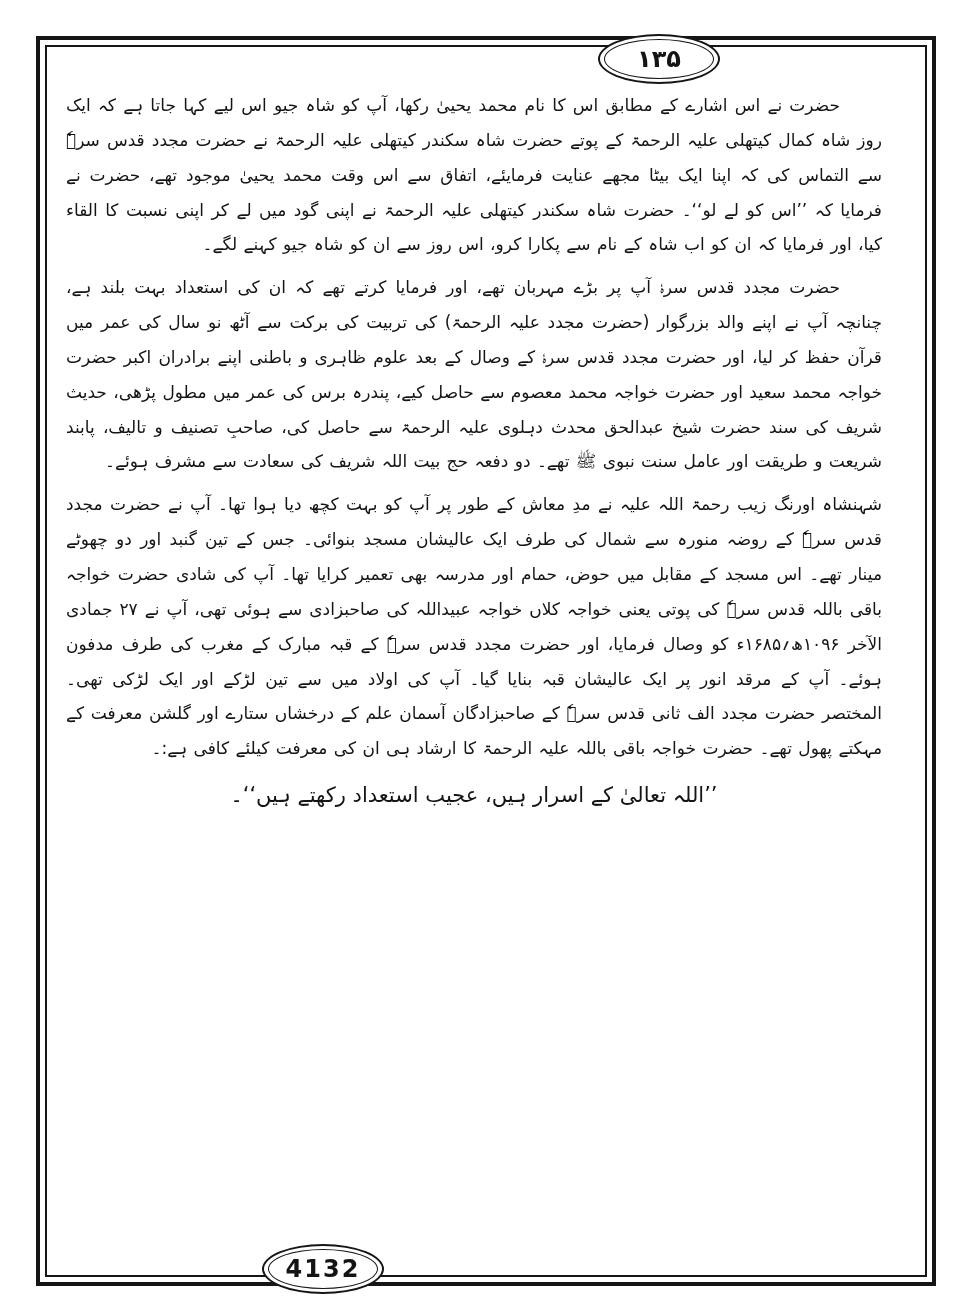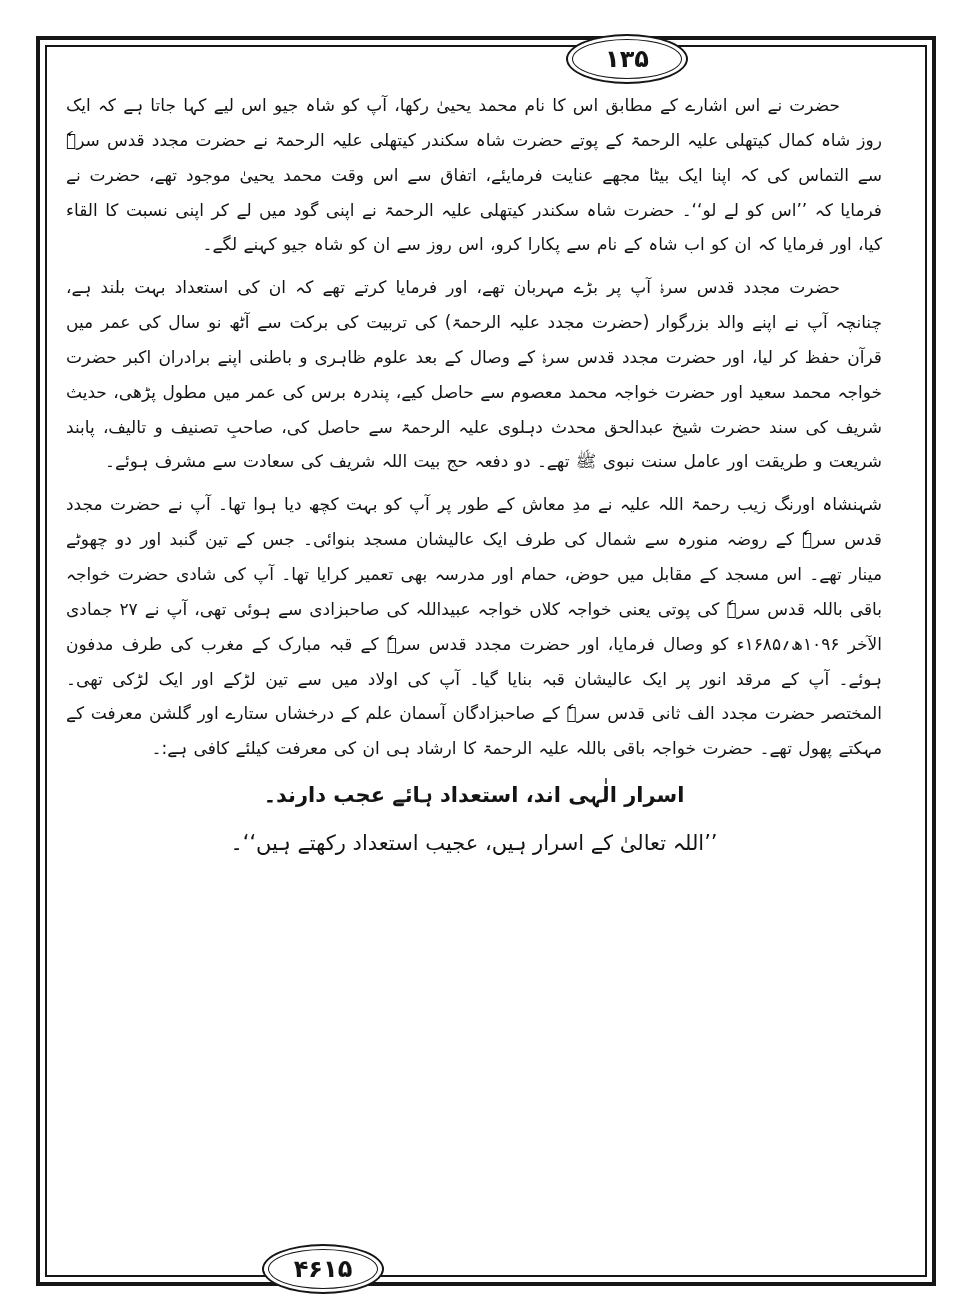--- a/index.html
+++ b/index.html
@@ -40,21 +40,21 @@
   .cartouche .inner-oval {
     border: 1.5px solid #161616;
     border-radius: 50%;
     width: calc(100% - 10px);
     height: calc(100% - 8px);
     display: flex;
     align-items: center;
     justify-content: center;
   }
   .cartouche-top {
-    top: 34px; left: 566px;
+    top: 34px; left: 598px;
     width: 118px; height: 46px;
   }
   .cartouche-bottom {
     bottom: 14px; left: 262px;
     width: 118px; height: 46px;
   }
   .cartouche .num {
     font-size: 24px;
     font-weight: bold;
     letter-spacing: 2px;
@@ -97,26 +97,25 @@
 </div>
 
 <div class="cartouche cartouche-top">
   <div class="inner-oval">
     <span class="num">۱۳۵</span>
   </div>
 </div>
 
 <div class="cartouche cartouche-bottom">
   <div class="inner-oval">
-    <span class="num">۴۶۱۵</span>
+    <span class="num">4132</span>
   </div>
 </div>
 
 <div class="content">
 
   <p class="para indent">حضرت نے اس اشارے کے مطابق اس کا نام محمد یحییٰ رکھا، آپ کو شاہ جیو اس لیے کہا جاتا ہے کہ ایک روز شاہ کمال کیتھلی علیہ الرحمۃ کے پوتے حضرت شاہ سکندر کیتھلی علیہ الرحمۃ نے حضرت مجدد قدس سرہٗ سے التماس کی کہ اپنا ایک بیٹا مجھے عنایت فرمایئے، اتفاق سے اس وقت محمد یحییٰ موجود تھے، حضرت نے فرمایا کہ ’’اس کو لے لو‘‘۔ حضرت شاہ سکندر کیتھلی علیہ الرحمۃ نے اپنی گود میں لے کر اپنی نسبت کا القاء کیا، اور فرمایا کہ ان کو اب شاہ کے نام سے پکارا کرو، اس روز سے ان کو شاہ جیو کہنے لگے۔</p>
   <p class="para indent">حضرت مجدد قدس سرہٗ آپ پر بڑے مہربان تھے، اور فرمایا کرتے تھے کہ ان کی استعداد بہت بلند ہے، چنانچہ آپ نے اپنے والد بزرگوار (حضرت مجدد علیہ الرحمۃ) کی تربیت کی برکت سے آٹھ نو سال کی عمر میں قرآن حفظ کر لیا، اور حضرت مجدد قدس سرہٗ کے وصال کے بعد علوم ظاہری و باطنی اپنے برادران اکبر حضرت خواجہ محمد سعید اور حضرت خواجہ محمد معصوم سے حاصل کیے، پندرہ برس کی عمر میں مطول پڑھی، حدیث شریف کی سند حضرت شیخ عبدالحق محدث دہلوی علیہ الرحمۃ سے حاصل کی، صاحبِ تصنیف و تالیف، پابند شریعت و طریقت اور عامل سنت نبوی ﷺ تھے۔ دو دفعہ حج بیت اللہ شریف کی سعادت سے مشرف ہوئے۔</p>
   <p class="para">شہنشاہ اورنگ زیب رحمۃ اللہ علیہ نے مدِ معاش کے طور پر آپ کو بہت کچھ دیا ہوا تھا۔ آپ نے حضرت مجدد قدس سرہٗ کے روضہ منورہ سے شمال کی طرف ایک عالیشان مسجد بنوائی۔ جس کے تین گنبد اور دو چھوٹے مینار تھے۔ اس مسجد کے مقابل میں حوض، حمام اور مدرسہ بھی تعمیر کرایا تھا۔ آپ کی شادی حضرت خواجہ باقی باللہ قدس سرہٗ کی پوتی یعنی خواجہ کلاں خواجہ عبیداللہ کی صاحبزادی سے ہوئی تھی، آپ نے ۲۷ جمادی الآخر ۱۰۹۶ھ؍۱۶۸۵ء کو وصال فرمایا، اور حضرت مجدد قدس سرہٗ کے قبہ مبارک کے مغرب کی طرف مدفون ہوئے۔ آپ کے مرقد انور پر ایک عالیشان قبہ بنایا گیا۔ آپ کی اولاد میں سے تین لڑکے اور ایک لڑکی تھی۔ المختصر حضرت مجدد الف ثانی قدس سرہٗ کے صاحبزادگان آسمان علم کے درخشاں ستارے اور گلشن معرفت کے مہکتے پھول تھے۔ حضرت خواجہ باقی باللہ علیہ الرحمۃ کا ارشاد ہی ان کی معرفت کیلئے کافی ہے:۔</p>
 
-  <div class="centered-line couplet">اسرار الٰہی اند، استعداد ہائے عجب دارند۔</div>
   <div class="centered-line">’’اللہ تعالیٰ کے اسرار ہیں، عجیب استعداد رکھتے ہیں‘‘۔</div>
 
 </div>
 
 </body></html>

